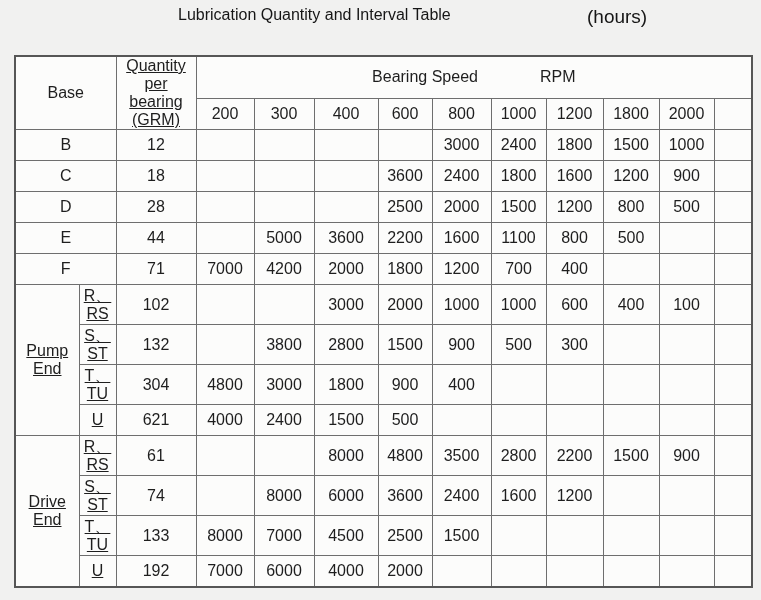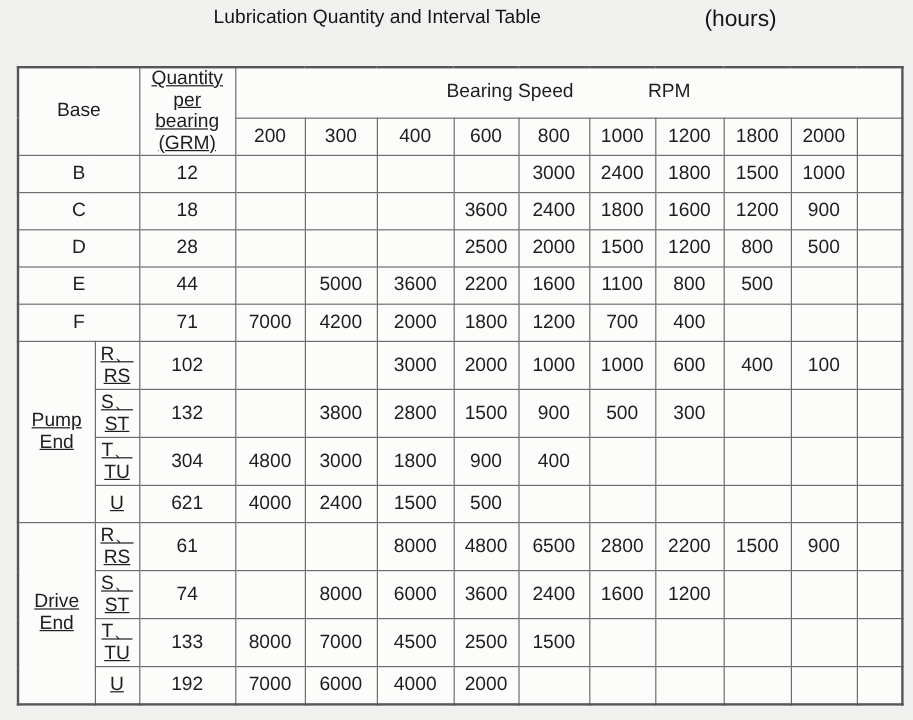--- a/index.html
+++ b/index.html
@@ -259,21 +259,21 @@
       <tr class="tall">
         <td class="pre" rowspan="4">Drive
 End</td>
         <td class="pre">R、
 RS</td>
         <td>61</td>
         <td></td>
         <td></td>
         <td>8000</td>
         <td>4800</td>
-        <td>6500</td>
+        <td>3500</td>
         <td>2800</td>
         <td>2200</td>
         <td>1500</td>
         <td>900</td>
         <td></td>
       </tr>
       <tr class="tall">
         <td class="pre">S、
 ST</td>
         <td>74</td>

